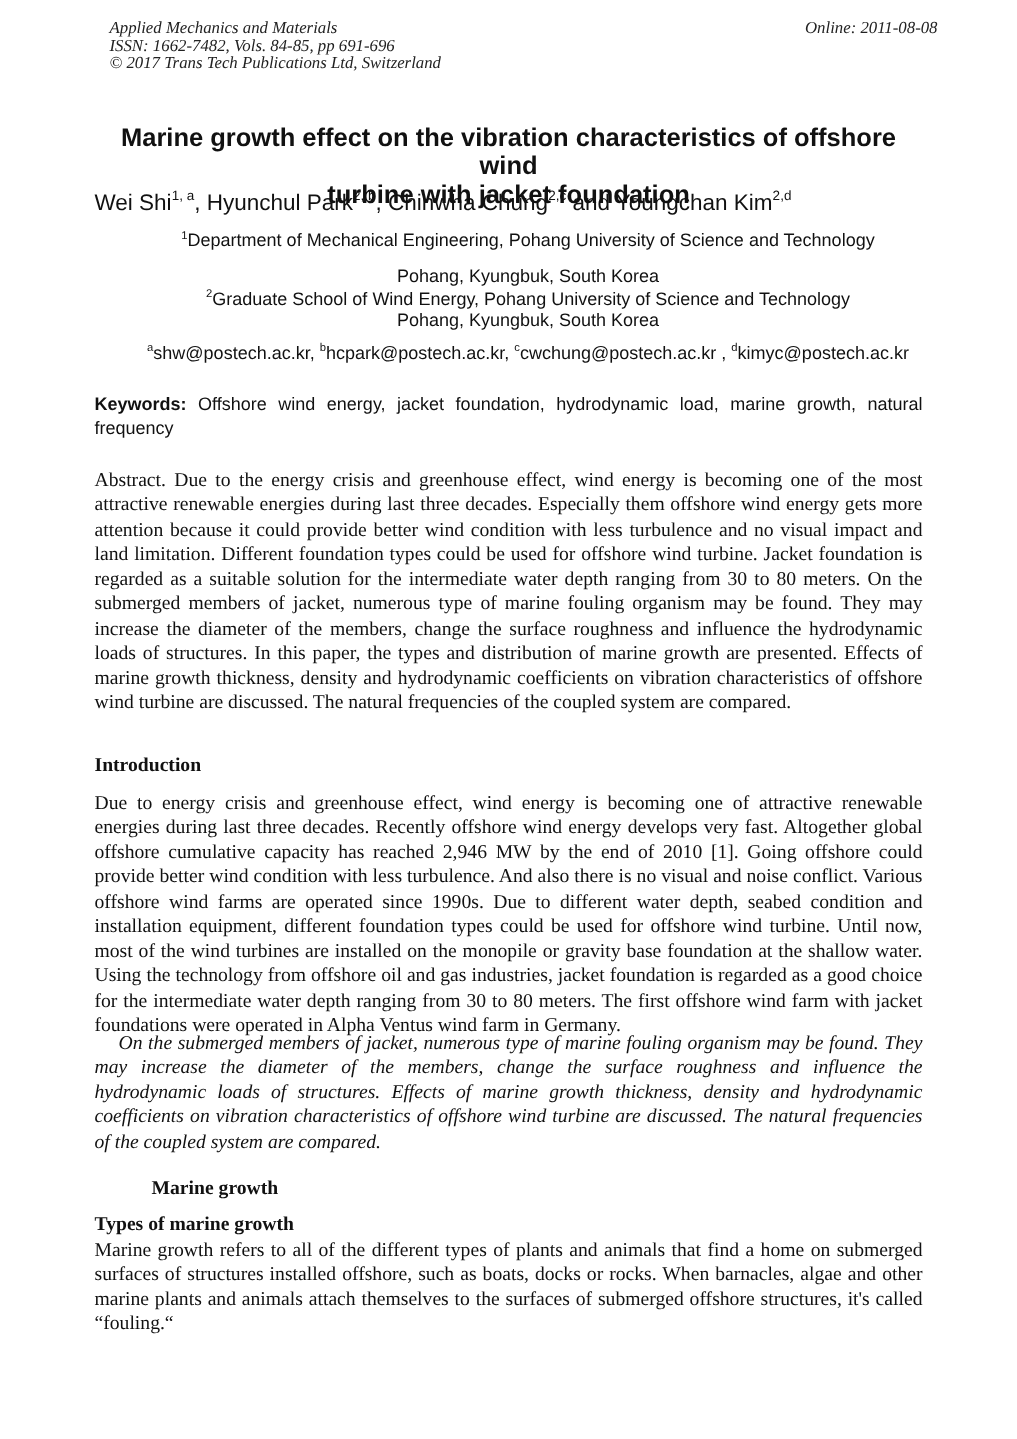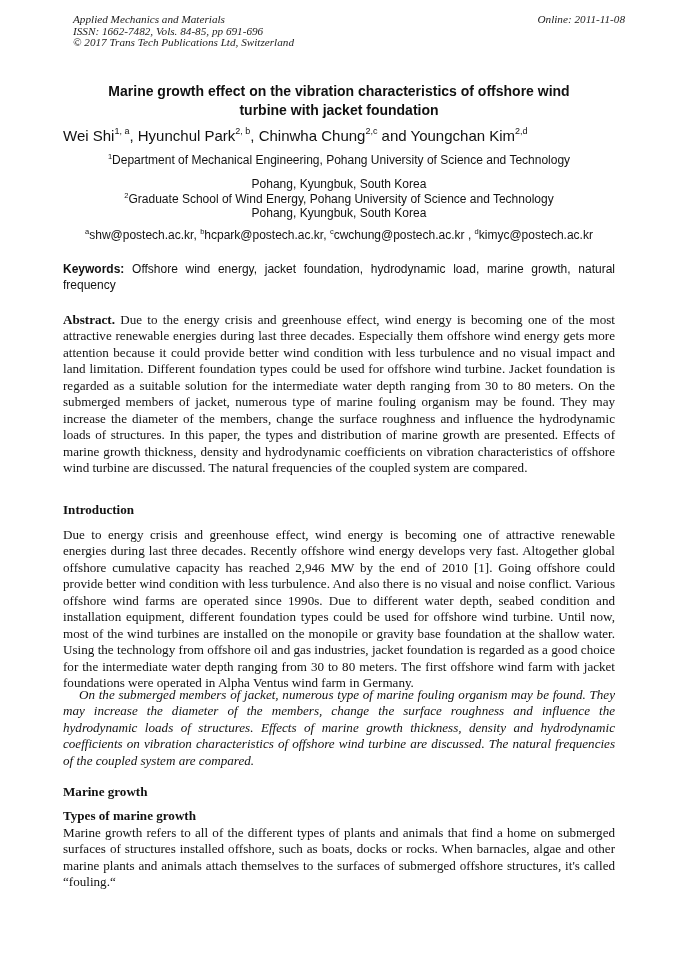--- a/index.html
+++ b/index.html
@@ -4,56 +4,56 @@
   <style>
     html, body { margin: 0; padding: 0; background: #ffffff; }
     body { width: 678px; height: 959px; position: relative; overflow: hidden; color: #111; }
 
     .hdr { position: absolute; left: 63px; top: 14px; width: 552px;
            font-family: "Liberation Serif", serif; font-style: italic; font-size: 11.2px; line-height: 11.6px; color: #222; margin-left: 10px; }
     .hdr-left div { white-space: nowrap; }
     .hdr-right { position: absolute; right: 0; top: 0; white-space: nowrap; }
 
     .title { position: absolute; left: 63px; top: 82px; width: 552px; text-align: center;
-             font-family: "Liberation Sans", sans-serif; font-weight: bold; font-size: 14px; line-height: 19px; color: #111; }
+             font-family: "Liberation Sans", sans-serif; font-weight: bold; font-size: 17px; line-height: 19px; color: #111; }
 
     .authors { position: absolute; left: 63px; top: 126px; width: 552px; text-align: left;
                font-family: "Liberation Sans", sans-serif; font-size: 15px; line-height: 20px; color: #111; white-space: nowrap; }
     .authors sup { font-size: 9px; vertical-align: 7px; line-height: 0; }
 
-    .affil { position: absolute; left: 63px; width: 552px; text-align: center;
+    .affil { position: absolute; left: 76px; width: 552px; text-align: center;
              font-family: "Liberation Sans", sans-serif; font-size: 12px; line-height: 14.6px; color: #111; white-space: nowrap; }
     .affil sup { font-size: 7.5px; vertical-align: 5px; line-height: 0; }
 
     .keywords { position: absolute; left: 63px; top: 262px; width: 552px; text-align: justify;
                 font-family: "Liberation Sans", sans-serif; font-size: 12px; line-height: 15.5px; color: #111; }
     .keywords b { font-weight: bold; }
 
     .body-text { font-family: "Liberation Serif", serif; font-size: 13.1px; line-height: 16.45px; color: #111;
                  text-align: justify; }
     .abstract { position: absolute; left: 63px; top: 312px; width: 552px; }
-    .abstract b { font-weight: bold; }
+    .abstract b { font-weight: normal; }
 
     .sec-head { position: absolute; left: 63px; font-family: "Liberation Serif", serif; font-weight: bold;
                 font-size: 13.1px; line-height: 16px; color: #111; }
 
     .intro-p1 { position: absolute; left: 63px; top: 527px; width: 552px; }
     .intro-p2 { position: absolute; left: 63px; top: 687px; width: 552px; text-indent: 16px; font-style: italic; }
     .types-p { position: absolute; left: 63px; top: 825px; width: 552px; }
   </style>
 </head>
 <body>
 
 <div class="hdr">
   <div class="hdr-left">
     <div>Applied Mechanics and Materials</div>
     <div>ISSN: 1662-7482, Vols. 84-85, pp 691-696</div>
     <div>© 2017 Trans Tech Publications Ltd, Switzerland</div>
   </div>
-  <div class="hdr-right">Online: 2011-11-08</div>
+  <div class="hdr-right">Online: 2011-08-08</div>
 </div>
 
 <div class="title">
   <div>Marine growth effect on the vibration characteristics of offshore wind</div>
   <div>turbine with jacket foundation</div>
 </div>
 
 <div class="authors">
   <span>Wei Shi</span><sup>1, a</sup><span>, </span><span>Hyunchul Park</span><sup>2, b</sup><span>, </span><span>Chinwha Chung</span><sup>2,c</sup><span> and </span><span>Youngchan Kim</span><sup>2,d</sup>
 </div>
@@ -76,15 +76,15 @@
 </div>
 
 <div class="abstract body-text">
   <b>Abstract.</b><span> Due to the energy crisis and greenhouse effect, wind energy is becoming one of the most attractive renewable energies during last three decades. Especially them offshore wind energy gets more attention because it could provide better wind condition with less turbulence and no visual impact and land limitation. Different foundation types could be used for offshore wind turbine. Jacket foundation is regarded as a suitable solution for the intermediate water depth ranging from 30 to 80 meters. On the submerged members of jacket, numerous type of marine fouling organism may be found. They may increase the diameter of the members, change the surface roughness and influence the hydrodynamic loads of structures. In this paper, the types and distribution of marine growth are presented. Effects of marine growth thickness, density and hydrodynamic coefficients on vibration characteristics of offshore wind turbine are discussed. The natural frequencies of the coupled system are compared.</span>
 </div>
 
 <div class="sec-head" style="top:502px;">Introduction</div>
 <div class="intro-p1 body-text">Due to energy crisis and greenhouse effect, wind energy is becoming one of attractive renewable energies during last three decades. Recently offshore wind energy develops very fast. Altogether global offshore cumulative capacity has reached 2,946 MW by the end of 2010 [1]. Going offshore could provide better wind condition with less turbulence. And also there is no visual and noise conflict. Various offshore wind farms are operated since 1990s. Due to different water depth, seabed condition and installation equipment, different foundation types could be used for offshore wind turbine. Until now, most of the wind turbines are installed on the monopile or gravity base foundation at the shallow water. Using the technology from offshore oil and gas industries, jacket foundation is regarded as a good choice for the intermediate water depth ranging from 30 to 80 meters. The first offshore wind farm with jacket foundations were operated in Alpha Ventus wind farm in Germany.</div>
 <div class="intro-p2 body-text">On the submerged members of jacket, numerous type of marine fouling organism may be found. They may increase the diameter of the members, change the surface roughness and influence the hydrodynamic loads of structures. Effects of marine growth thickness, density and hydrodynamic coefficients on vibration characteristics of offshore wind turbine are discussed. The natural frequencies of the coupled system are compared.</div>
 
-<div class="sec-head" style="top:784px;">Marine growth</div>
+<div class="sec-head" style="top:784px;margin-left:38px;">Marine growth</div>
 <div class="sec-head" style="top:808px;">Types of marine growth</div>
 <div class="types-p body-text">Marine growth refers to all of the different types of plants and animals that find a home on submerged surfaces of structures installed offshore, such as boats, docks or rocks. When barnacles, algae and other marine plants and animals attach themselves to the surfaces of submerged offshore structures, it's called “fouling.“</div>
 
 </body></html>

